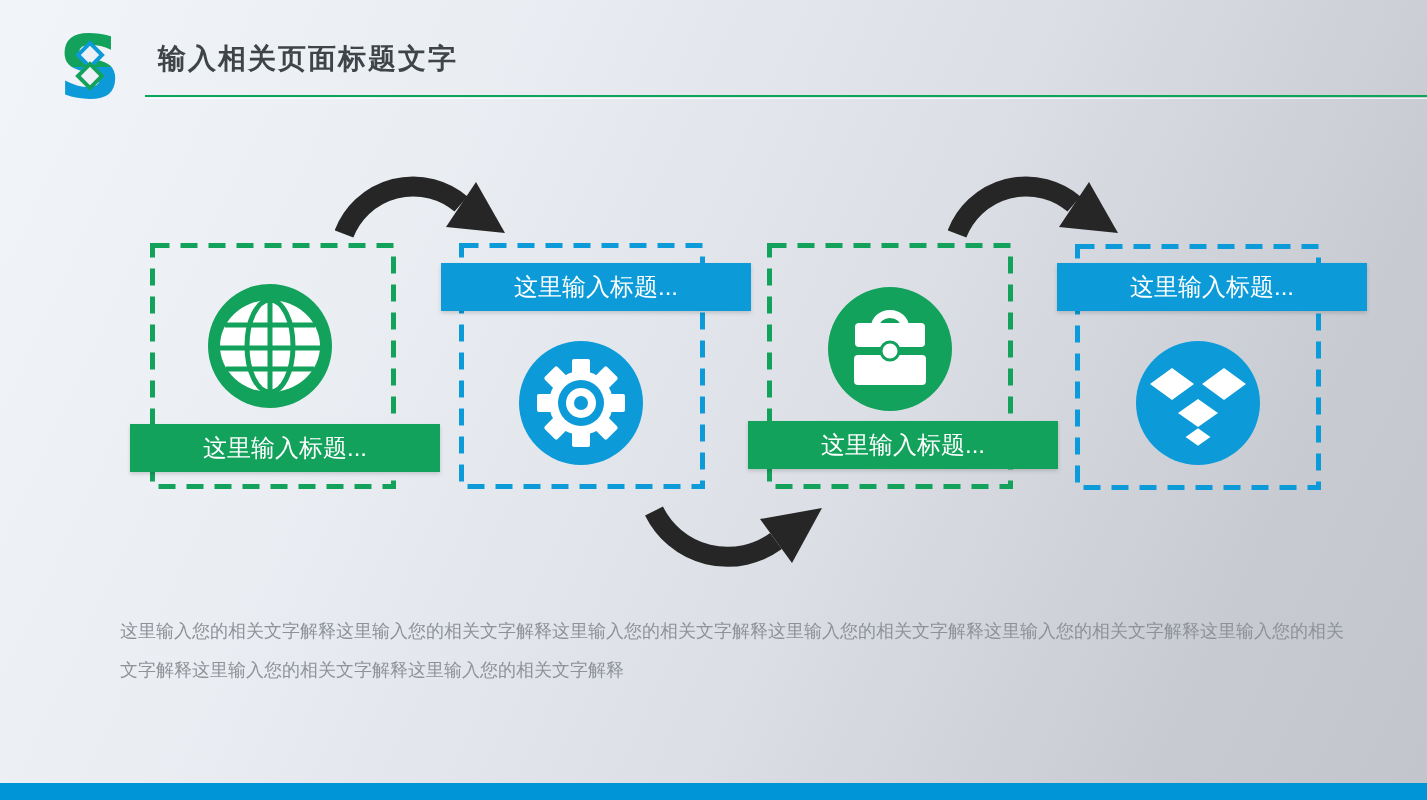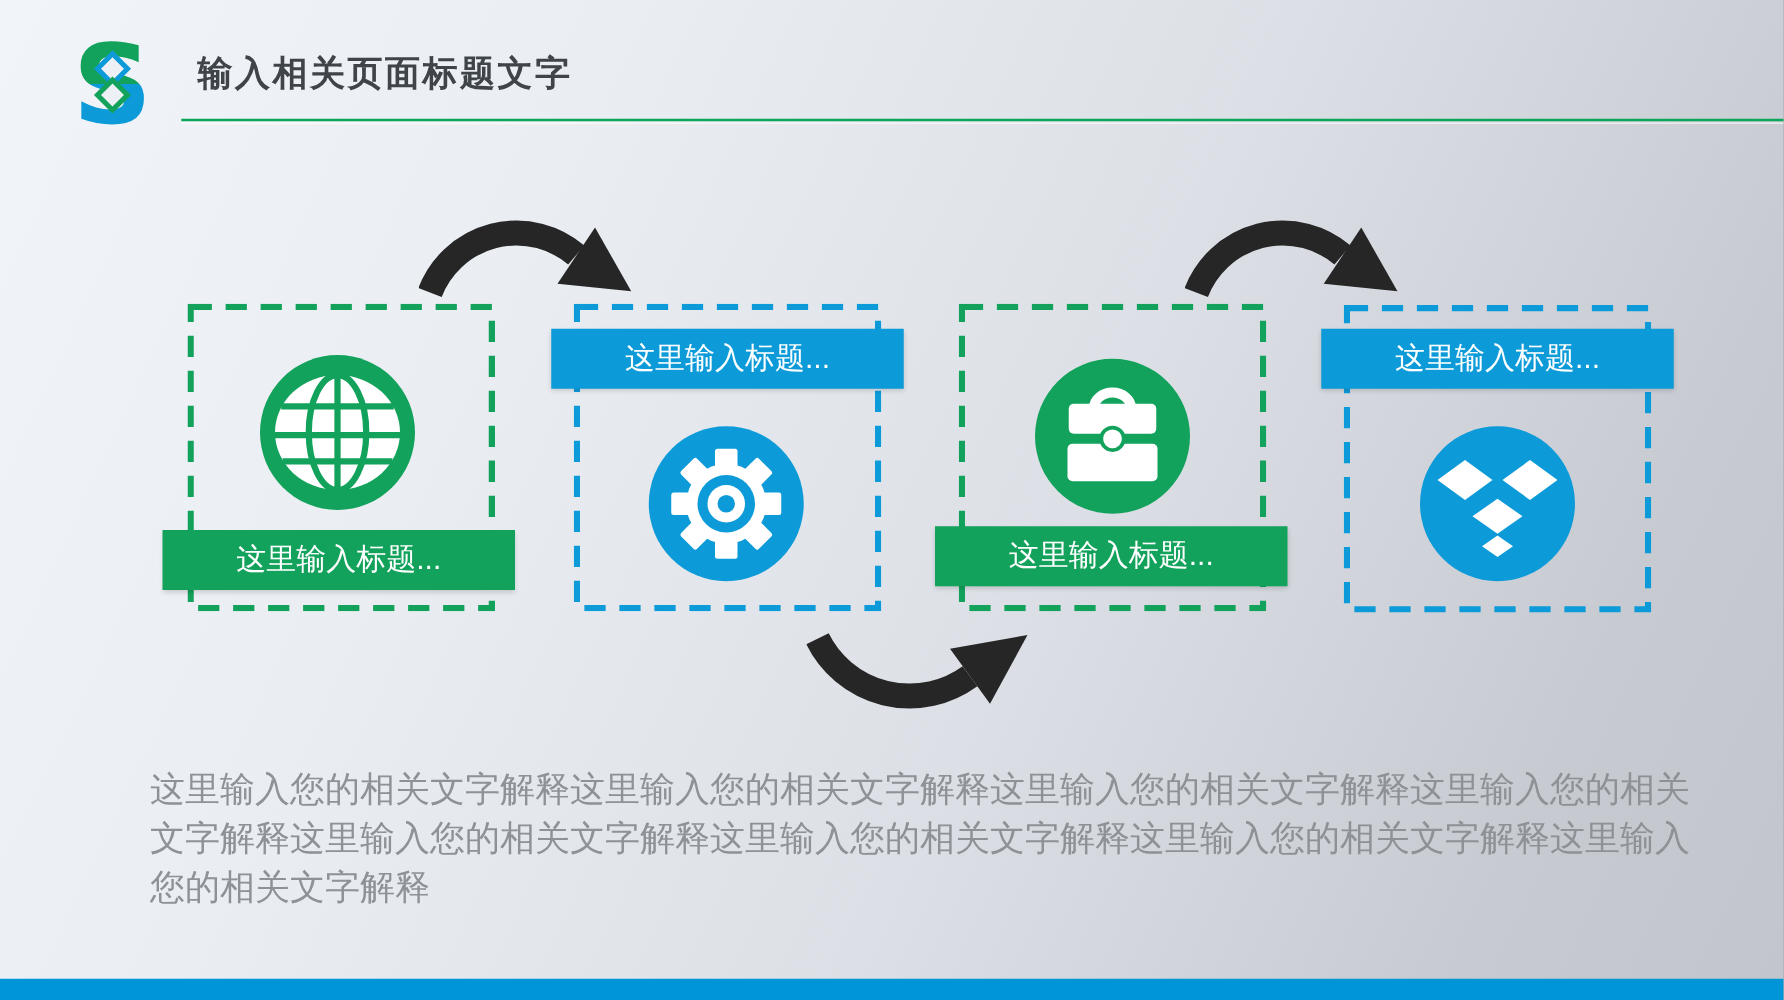--- a/index.html
+++ b/index.html
@@ -29,39 +29,39 @@
   .icon-circle { position:absolute; width:124px; height:124px; border-radius:50%; }
   .circ-green { background:#12a25b; }
   .circ-blue  { background:#0c9bd8; }
   .c1 { left:208px; top:284px; }
   .c2 { left:519px; top:341px; }
   .c3 { left:828px; top:287px; }
   .c4 { left:1136px; top:341px; }
   .icon-circle svg { display:block; }
 
   .title-bar {
-    position:absolute; width:282px; height:48px; line-height:48px;
+    position:absolute; width:310px; height:48px; line-height:48px;
     text-align:center; color:#ffffff; font-size:24px;
     box-shadow:0 2px 4px rgba(0,0,0,.16);
   }
   .bar-green { background:#12a25b; }
   .bar-blue  { background:#0c9bd8; }
   .bar1 { left:130px; top:424px; }
   .bar2 { left:441px; top:263px; }
   .bar3 { left:748px; top:421px; }
   .bar4 { left:1057px; top:263px; }
 
   .arrow { position:absolute; }
   .arrow1 { left:335px; top:171px; }
   .arrow2 { left:645px; top:496px; }
   .arrow3 { left:948px; top:171px; }
 
   .body-text {
     position:absolute; left:120px; top:612px; width:1232px;
-    font-size:28px; line-height:39px; color:#8e9296;
+    font-size:18px; line-height:39px; color:#8e9296;
     word-break:break-all;
   }
   .footer-bar { position:absolute; left:0; bottom:0; width:100%; height:17px; background:#0095d6; }
 </style>
 </head>
 <body>
 
 <div class="slide">
 
   <svg class="logo" width="100" height="82" viewBox="0 0 100 82">

